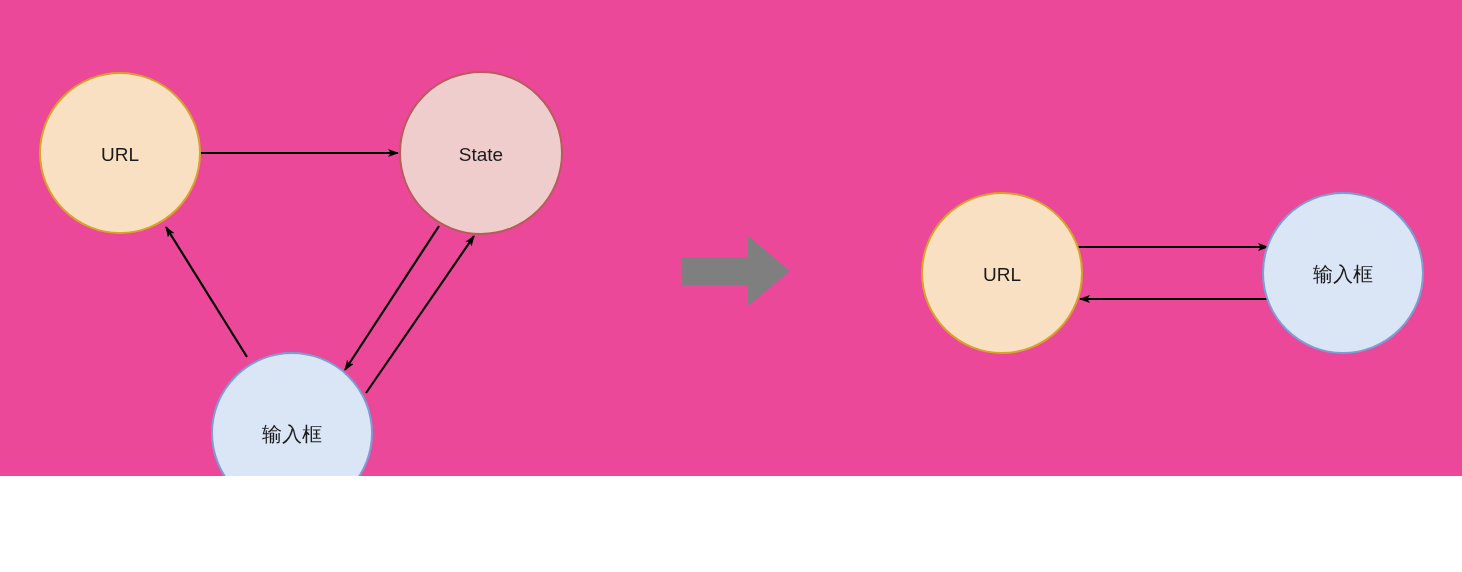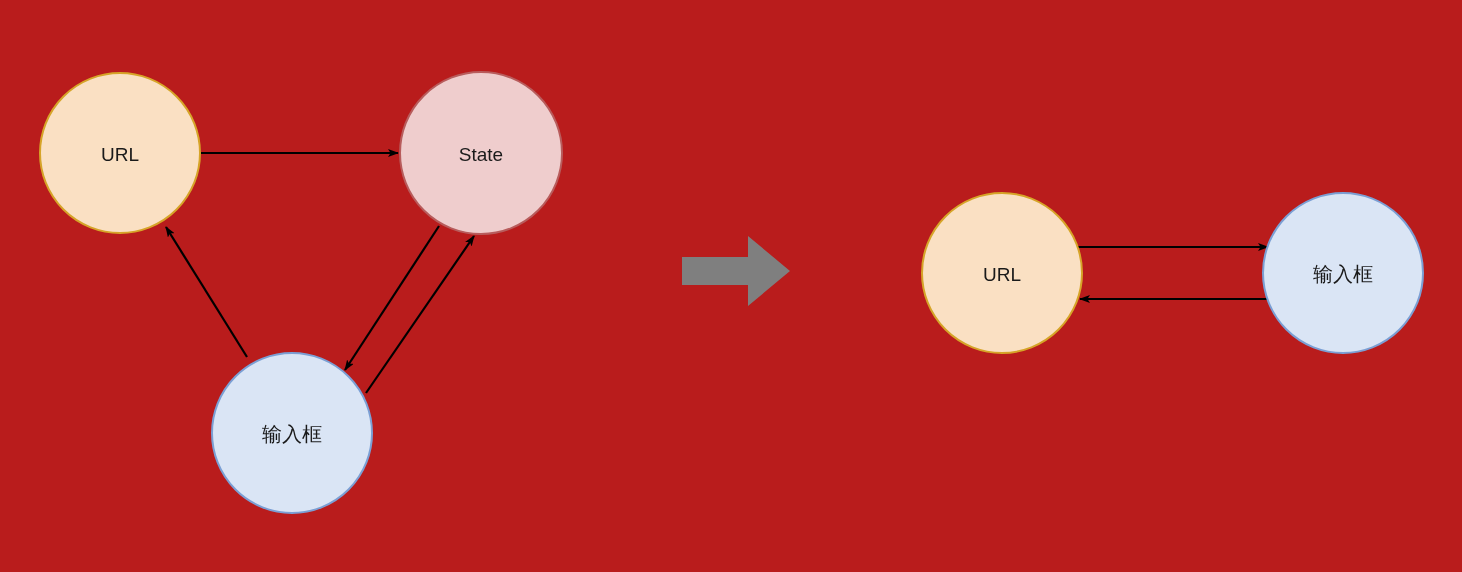--- a/index.html
+++ b/index.html
@@ -7,22 +7,22 @@
     margin: 0;
     padding: 0;
     background: #ffffff;
   }
   body {
     font-family: "Liberation Sans", "DejaVu Sans", sans-serif;
   }
   #canvas {
     position: relative;
     width: 1462px;
-    height: 572px;
-    background: #b91c1c;
+    height: 476px;
+    background: #ec4899;
     overflow: hidden;
   }
   #diagram-svg {
     position: absolute;
     left: 0;
     top: 0;
     width: 1462px;
     height: 572px;
     display: block;
   }

